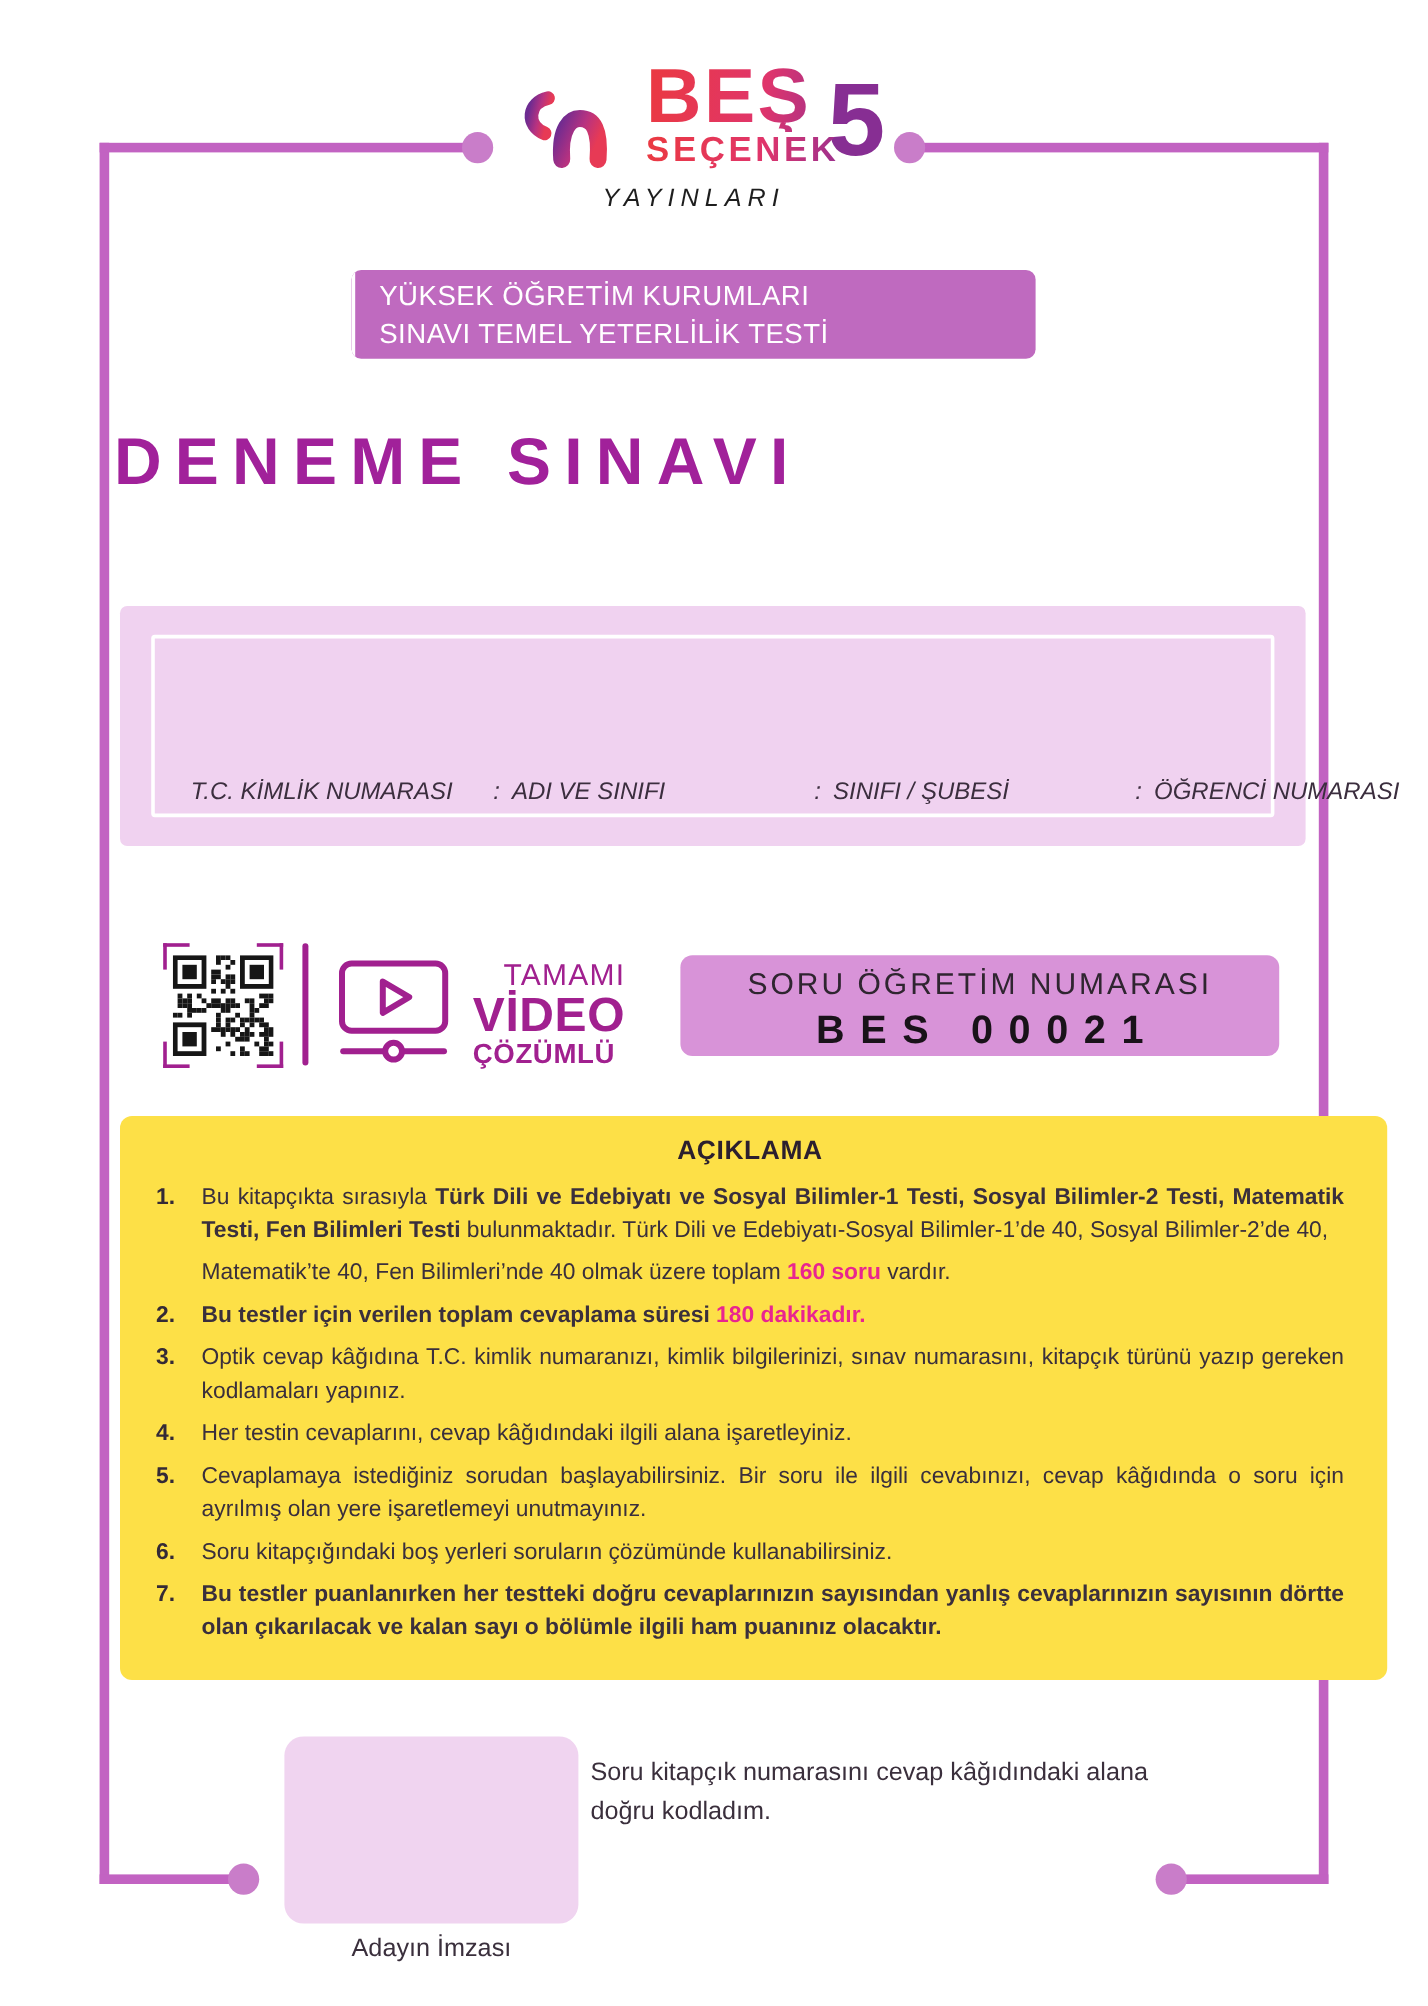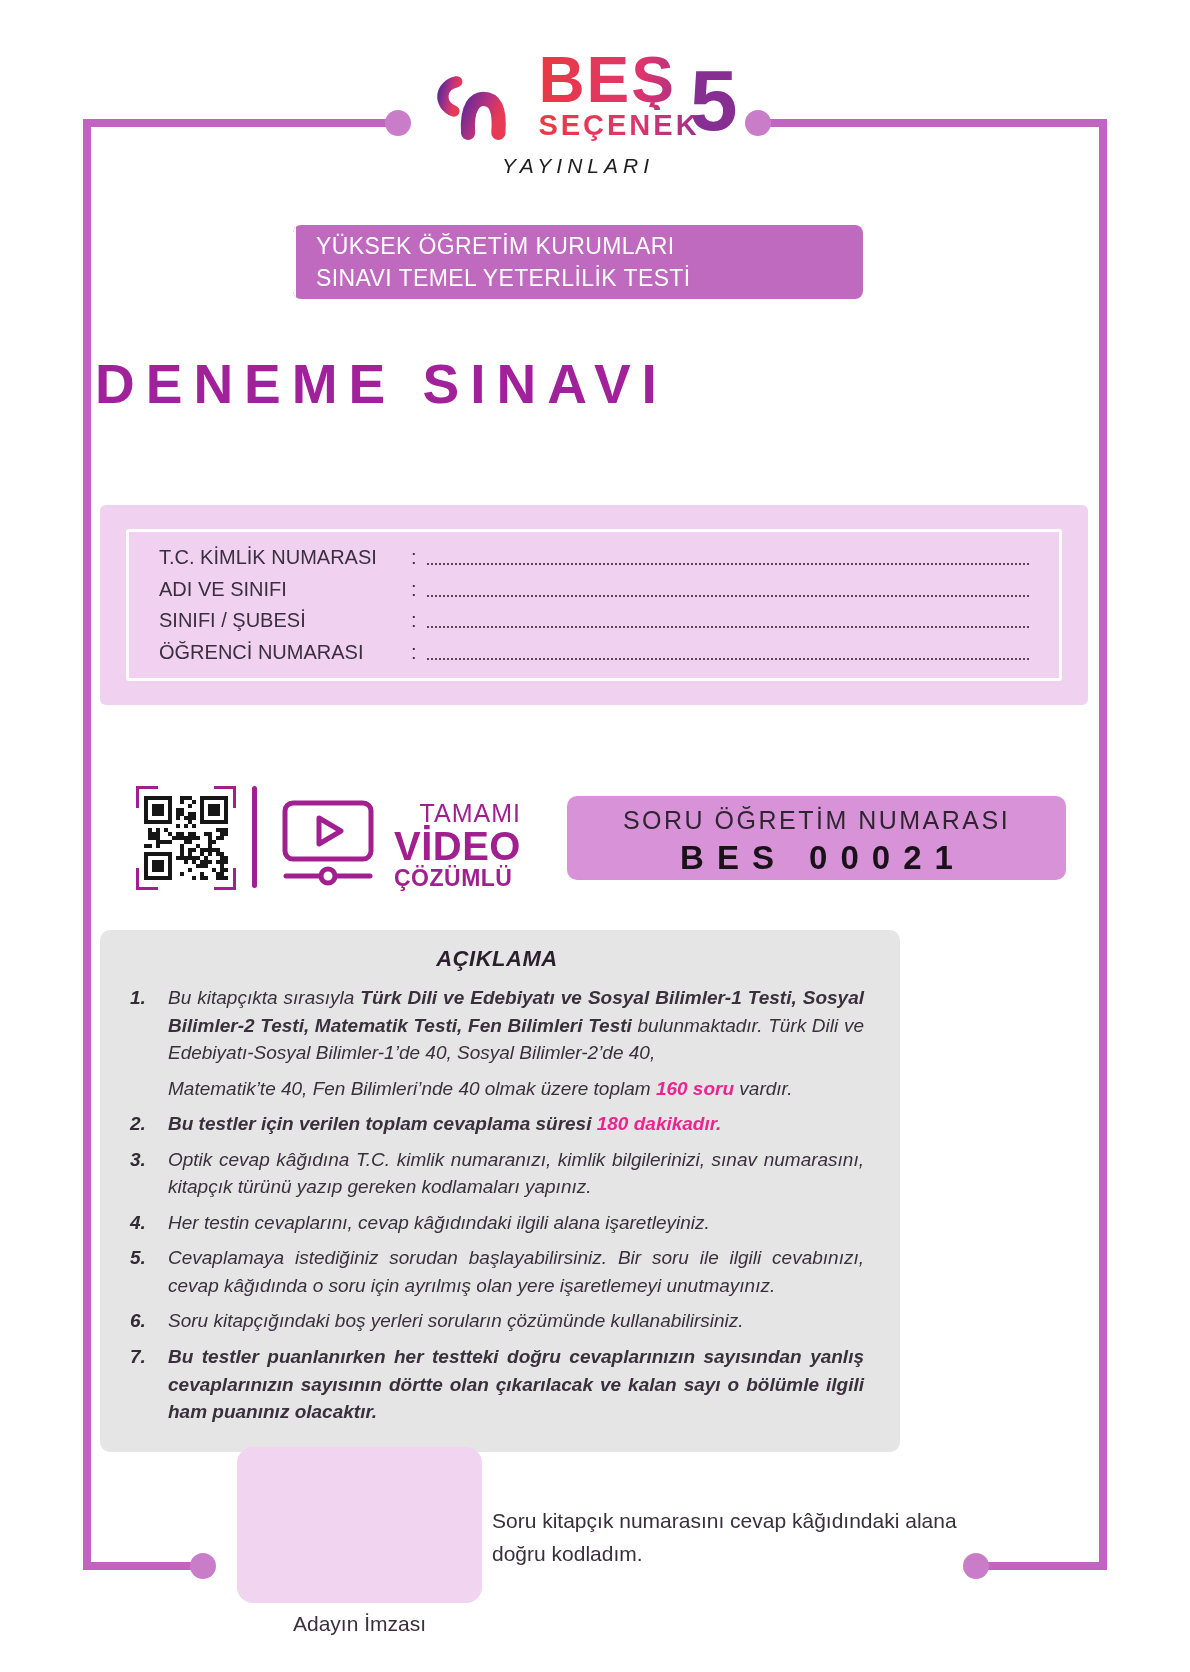--- a/index.html
+++ b/index.html
@@ -48,22 +48,22 @@
     letter-spacing:0.4px; }
 
   
   #page-title { position:absolute; left:95px; top:352px; width:1000px; text-align:left;
     font-size:55px; letter-spacing:11px; color:#a1219a; font-weight:700; }
 
   
   #student-panel { position:absolute; left:100px; top:505px; width:988px; height:200px;
     background:#f0d2f0; border-radius:6px; }
   #student-inner { position:absolute; left:26px; right:26px; top:24px; bottom:24px;
-    border:3px solid #ffffff; border-radius:3px; display:flex; flex-direction:column;
-    justify-content:space-evenly; padding:6px 30px; }
+    border:3px solid #ffffff; border-radius:3px; display:flex; flex-direction:row;
+    justify-content:space-evenly; padding:6px 30px;font-style:italic; }
   .form-row { display:flex; align-items:flex-end; color:#3b2e3e; font-size:20px; }
   .form-label { width:252px; flex:none; }
   .form-colon { flex:none; margin-right:4px; }
   .form-dots { flex:1; border-bottom:2px dotted #57455a; margin:0 0 4px 6px; height:1px; }
 
   
   #qr-block { position:absolute; left:136px; top:786px; width:100px; height:104px; }
   .qr-corner { position:absolute; width:22px; height:22px; border:0 solid #a1208f; }
   .qr-corner.tl { left:0; top:0; border-left-width:3px; border-top-width:3px; }
   .qr-corner.tr { right:0; top:0; border-right-width:3px; border-top-width:3px; }
@@ -77,39 +77,39 @@
   #video-text-1 { font-size:25px; font-weight:400; letter-spacing:1px; line-height:1.05;text-align:right; }
   #video-text-2 { font-size:40px; font-weight:800; letter-spacing:0.5px; line-height:1.0; }
   #video-text-3 { font-size:23px; font-weight:800; letter-spacing:0.5px; line-height:1.05; }
   #booklet-box { position:absolute; left:567px; top:796px; width:499px; height:84px;
     background:#d893d8; border-radius:10px; text-align:center; padding-top:10px; }
   #booklet-title { font-size:25px; color:#2f2530; letter-spacing:2.5px; }
   #booklet-number { font-size:33px; font-weight:700; color:#191219; letter-spacing:13px;
     margin-top:4px; padding-left:13px; }
 
   
-  #instructions { position:absolute; left:100px; top:930px; width:800px; min-height:470px;
-    background:#e5e5e5; border-radius:10px; padding:16px 36px 18px 30px;font-style:italic; }
+  #instructions { position:absolute; left:100px; top:930px; width:1056px; min-height:470px;
+    background:#fde047; border-radius:10px; padding:16px 36px 18px 30px; }
   #instructions-title { text-align:center; font-size:22px; font-weight:700; color:#2b1f2e;
     letter-spacing:0.5px; margin-bottom:12px; }
   .inst-item { display:flex; margin-bottom:8px; }
   .inst-num { width:38px; flex:none; font-weight:700; font-size:19px; color:#342a36; line-height:1.45; }
   .inst-body { flex:1; font-size:19px; color:#3a2f3c; line-height:1.45; text-align:justify; }
   .inst-body p { margin:0; }
   .inst-body p + p { margin-top:8px; }
   .inst-body .b { font-weight:700; }
   .inst-body .accent { color:#e9258f; font-weight:700; }
   .inst-item.bold .inst-body { font-weight:700; }
 
   
   #signature-box { position:absolute; left:237px; top:1447px; width:245px; height:156px;
     background:#f0d4f0; border-radius:16px; }
   #signature-label { position:absolute; left:237px; top:1612px; width:245px; text-align:center;
     font-size:21px; color:#3a2f3c; }
-  #footer-statement { position:absolute; left:492px; top:1505px; width:468px;
+  #footer-statement { position:absolute; left:492px; top:1461px; width:468px;
     font-size:21px; color:#3a2f3c; line-height:1.55; }
 </style>
 </head>
 <body>
 
 <div id="page">
 
   <div class="frame" id="frame-left"></div>
   <div class="frame" id="frame-right"></div>
   <div class="frame" id="frame-top-left"></div>

